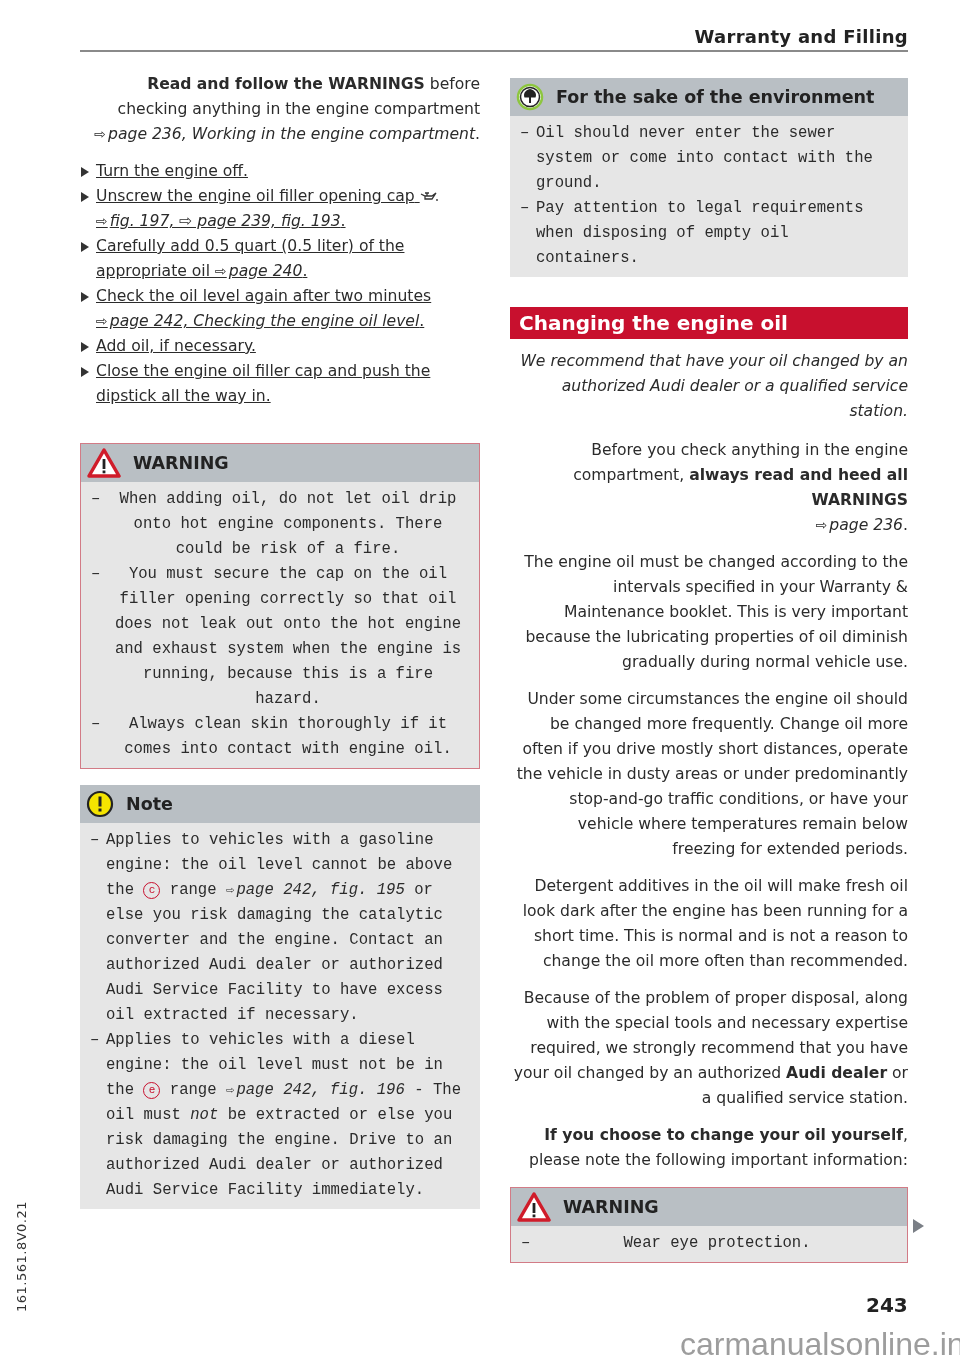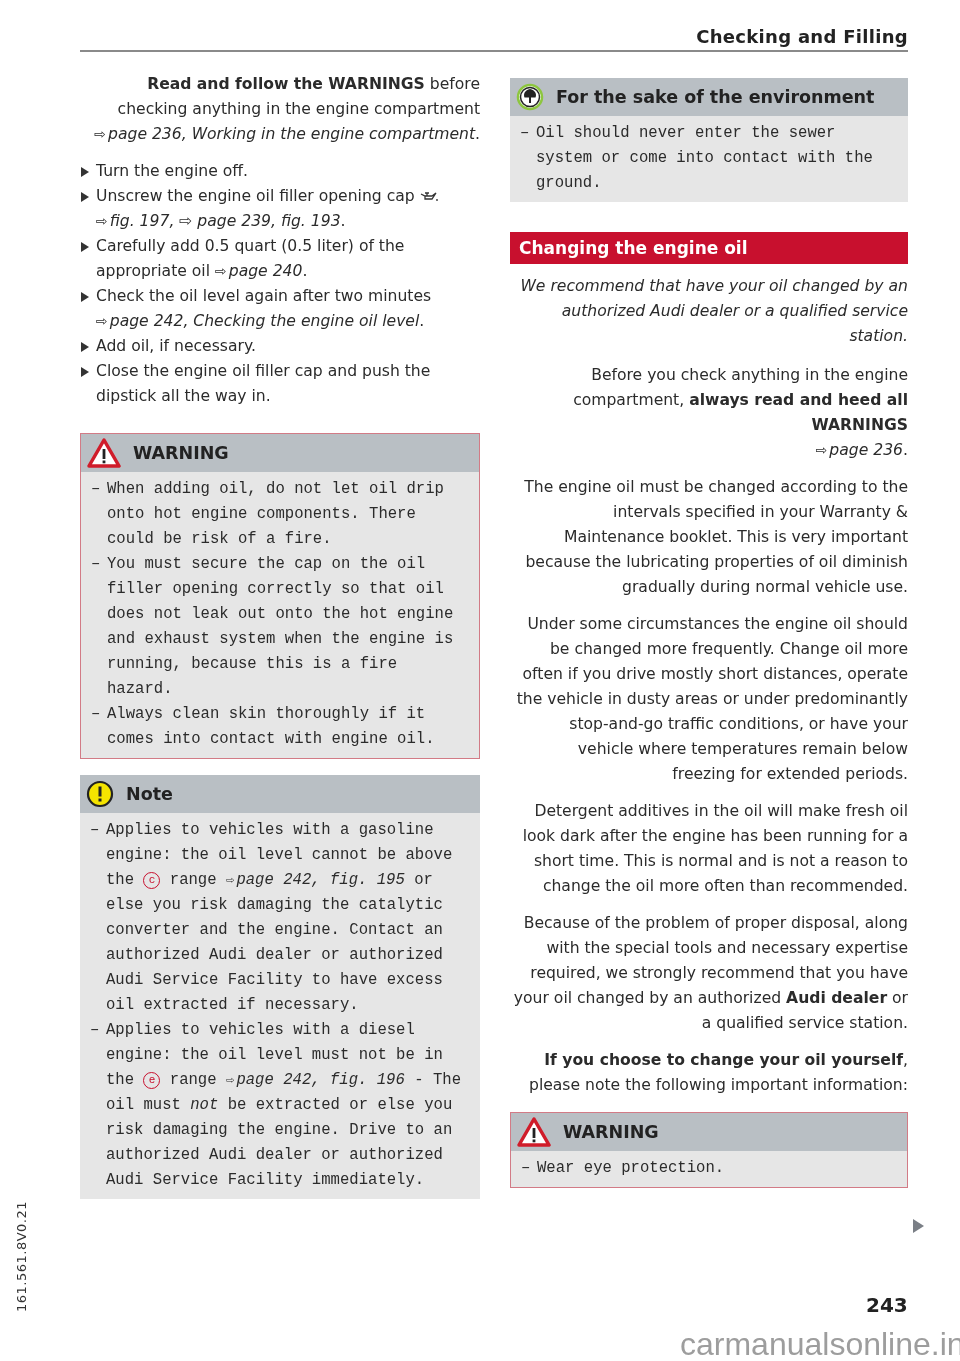--- a/index.html
+++ b/index.html
@@ -15,43 +15,43 @@
   .head-rule {
     position:absolute; left:80px; top:50px; width:828px; height:2px; background:#8a8a8a;
   }
   .col { position:absolute; font-size:15.6px; line-height:25px; }
   .col-left { left:80px; top:72px; width:400px; }
   .col-right { left:510px; top:78px; width:398px; }
   p { margin:0 0 12px 0;text-align:right; }
   .b { font-weight:bold; }
   .i { font-style:italic; }
   .ref-arrow { font-style:normal; font-size:14px; margin-right:2px; }
-  ul.steps { list-style:none; padding:0; margin:0 0 24px 0; }
+  ul.steps { list-style:none; padding:0; margin:0 0 34px 0;text-decoration:underline; }
   ul.steps li { position:relative; padding-left:16px; }
   ul.steps li .tri {
     position:absolute; left:1px; top:8px; width:0; height:0;
     border-top:5px solid transparent; border-bottom:5px solid transparent; border-left:8px solid #333;
   }
   .box { margin:0 0 12px 0; }
   .box .hdr {
     background:#b9bfc4; height:38px; display:flex; align-items:center; padding-left:6px;
     font-size:17.5px; font-weight:bold; color:#222;
   }
   .box .hdr .lbl { margin-left:12px; }
   .box .body { background:#e6e6e6; padding:5px 10px 6px 12px; }
-  .box.warn { border:1.5px solid #d27b86; }
+  .box.warn { border:1.5px solid #d27b86;text-align:center; }
   ul.dash { list-style:none; padding:0; margin:0;font-family:Liberation Mono, monospace; }
   ul.dash li { position:relative; padding-left:14px; }
   ul.dash li:before { content:"\2013"; position:absolute; left:-2px; top:0; }
   .circ {
     display:inline-block; width:15px; height:15px; border:1.5px solid #c8102e; border-radius:50%;
     color:#c8102e; font-size:11px; line-height:15px; text-align:center; vertical-align:1px;
   }
   .section-bar {
-    background:#c8102e; color:#fff; font-size:17px; font-weight:bold; height:32px;
+    background:#c8102e; color:#fff; font-size:20px; font-weight:bold; height:32px;
     display:flex; align-items:center; padding-left:9px; margin:30px 0 10px 0;
   }
   .side-code {
     position:absolute; left:14px; top:1312px; transform-origin:left top; transform:rotate(-90deg);
     font-size:13px; color:#333; letter-spacing:0.5px; white-space:nowrap;
   }
   .page-num {
     position:absolute; left:866px; top:1293px; font-size:20px; font-weight:bold; color:#222;
   }
   .watermark {
@@ -61,21 +61,21 @@
   .cont-arrow {
     position:absolute; left:913px; top:1219px; width:0; height:0;
     border-top:7px solid transparent; border-bottom:7px solid transparent; border-left:11px solid #7a7f86;
   }
 </style>
 </head>
 <body>
 
 <div class="page">
 
-  <div class="running-head">Checking and Filling</div>
+  <div class="running-head">Warranty and Filling</div>
   <div class="head-rule"></div>
 
   <div class="col col-left">
     <p>
       <span class="b">Read and follow the WARNINGS</span><span> before checking anything in the engine compartment </span><span class="ref-arrow">⇨</span><span class="i">page 236, Working in the engine compartment</span><span>.</span>
     </p>
 
     <ul class="steps">
       <li><span class="tri"></span><span>Turn the engine off.</span></li>
       <li><span class="tri"></span><span>Unscrew the engine oil filler opening cap</span>
@@ -133,20 +133,21 @@
             <circle cx="14" cy="14" r="12" fill="#fff" stroke="#8dc63f" stroke-width="2.5"></circle>
             <circle cx="14" cy="14" r="9.5" fill="none" stroke="#222" stroke-width="1.5"></circle>
             <path d="M14 6 C19 7 21 11 19.5 14.5 L8.5 14.5 C7 11 9 7 14 6 Z" fill="#222"></path>
             <rect x="13" y="14" width="2" height="6" fill="#222"></rect>
           </svg>
         <span class="lbl">For the sake of the environment</span>
       </div>
       <div class="body">
         <ul class="dash">
           <li>Oil should never enter the sewer system or come into contact with the ground.</li>
+          <li>Pay attention to legal requirements when disposing of empty oil containers.</li>
         </ul>
       </div>
     </div>
 
     <div class="section-bar">Changing the engine oil</div>
 
     <p class="i" style="margin-bottom:14px;">We recommend that have your oil changed by an authorized Audi dealer or a qualified service station.</p>
 
     <p>
       <span>Before you check anything in the engine compartment, </span><span class="b">always read and heed all WARNINGS</span><br><span class="ref-arrow">⇨</span><span class="i">page 236</span><span>.</span>

